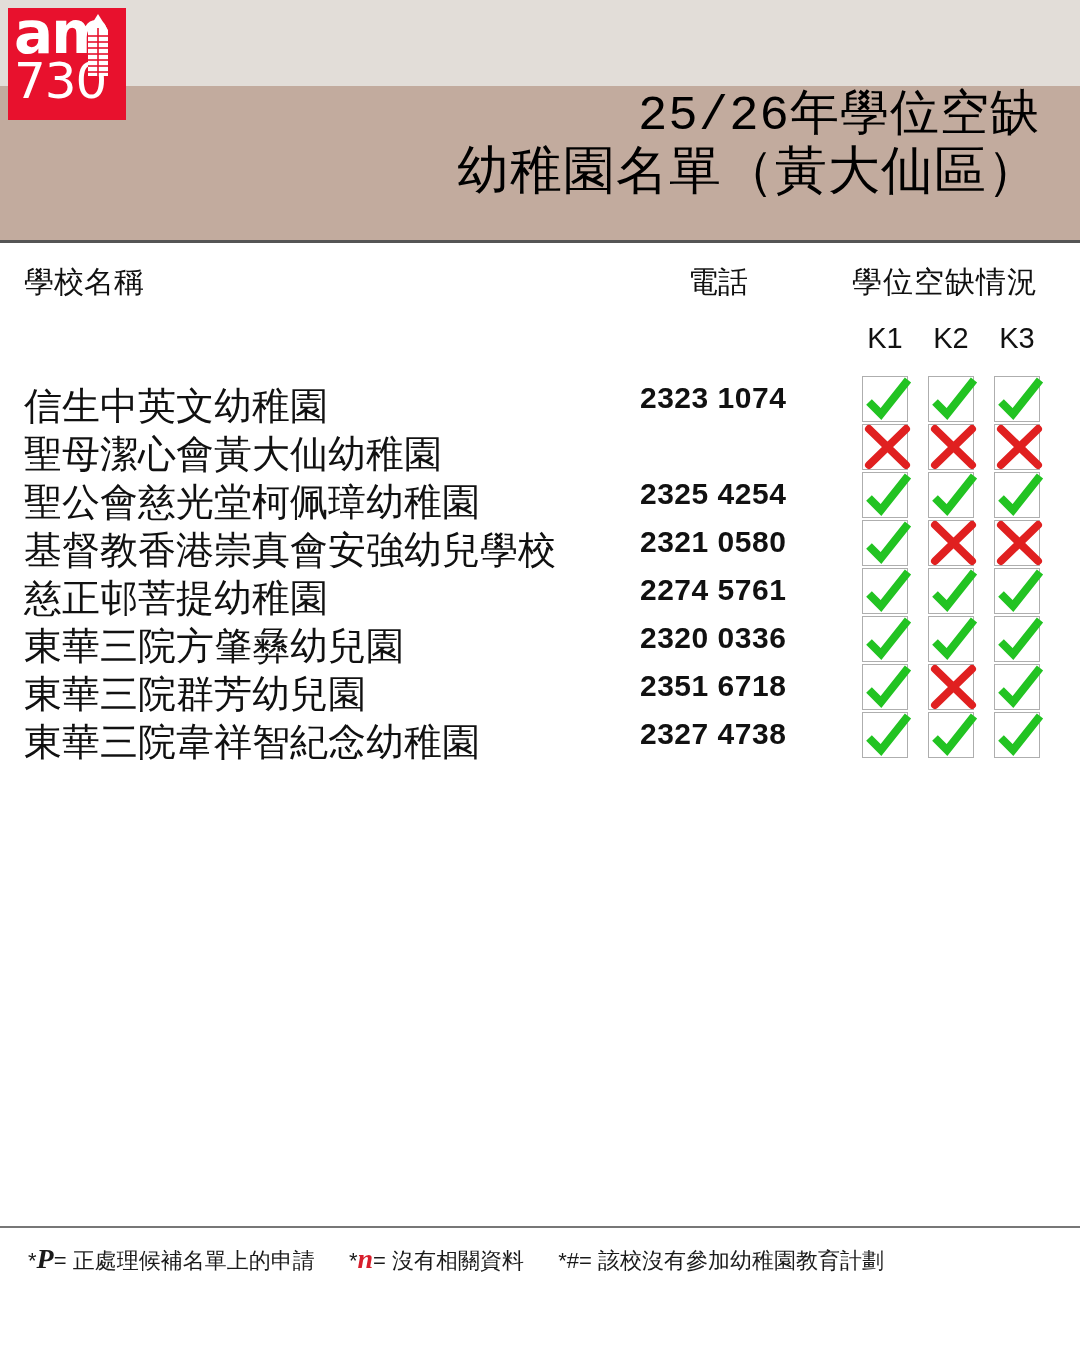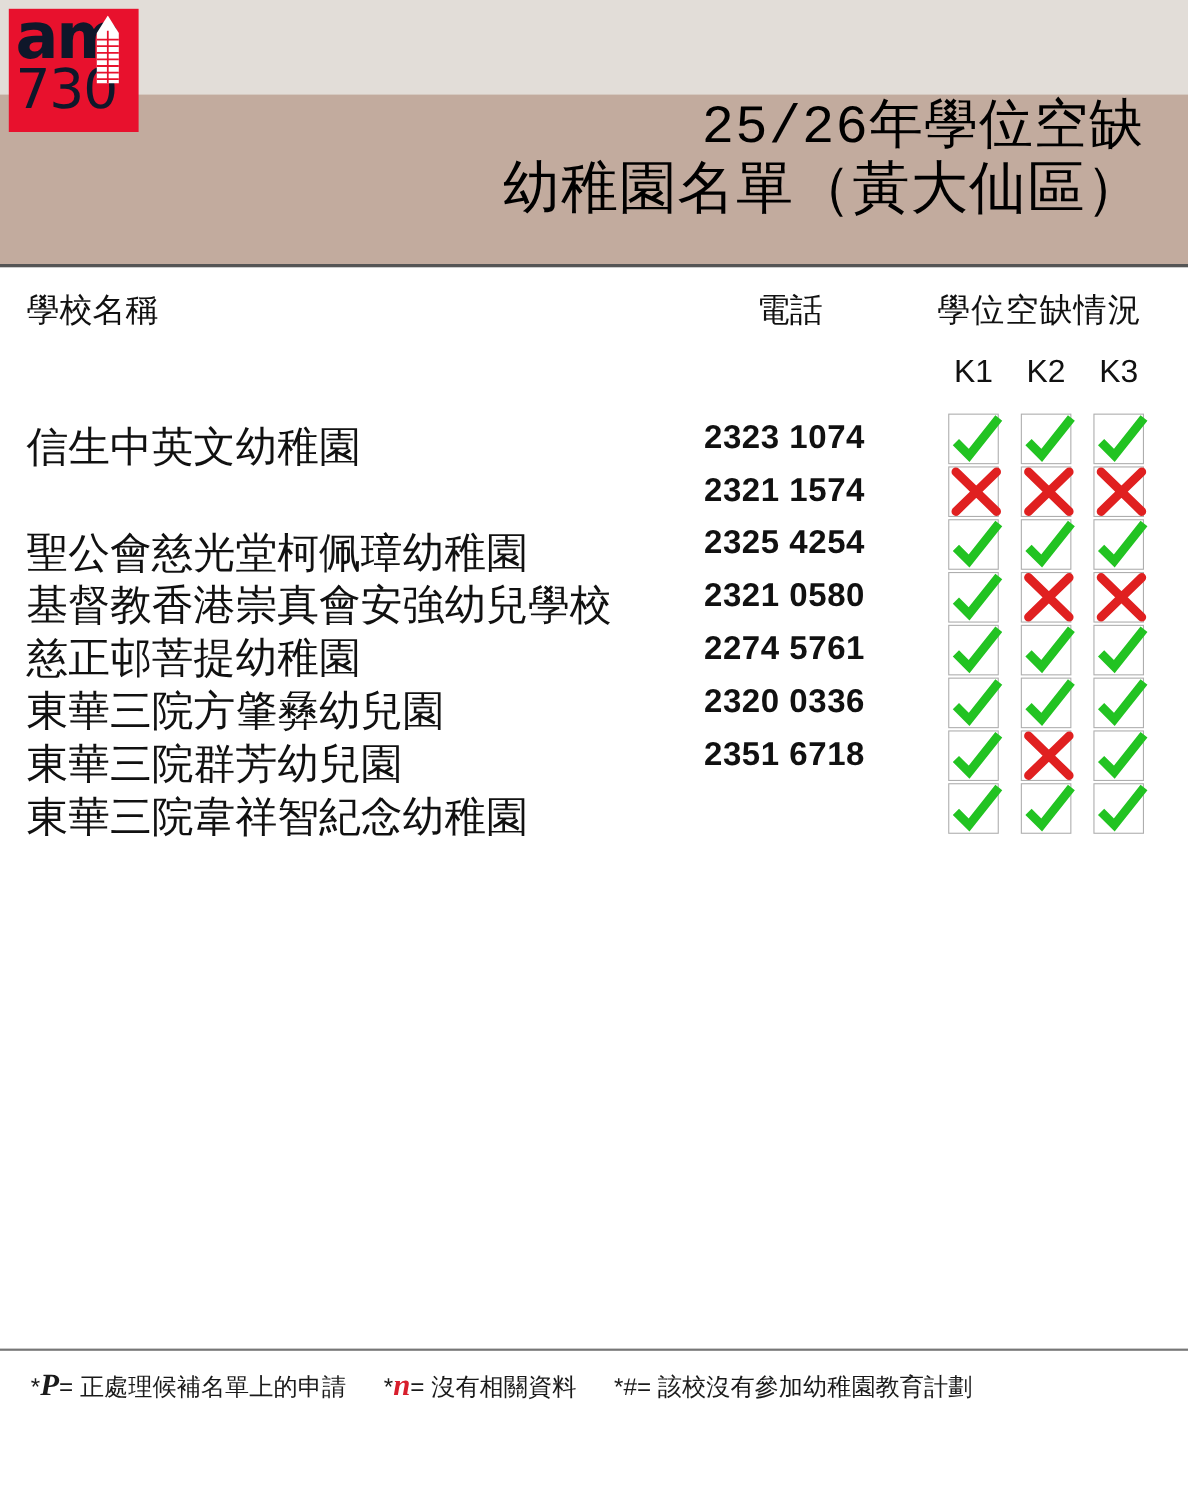--- a/index.html
+++ b/index.html
@@ -30,21 +30,21 @@
     height: 86px;
     background: #e2ddd8;
   }
   .logo {
     position: absolute;
     left: 8px;
     top: 8px;
     width: 118px;
     height: 112px;
     background: #e8112d;
-    color: #0f172a;
+    color: #ffffff;
     overflow: hidden;
   }
   .logo-am {
     position: absolute;
     left: 6px;
     top: -4px;
     font-size: 58px;
     font-weight: bold;
     letter-spacing: -2px;
     font-family: "DejaVu Sans", sans-serif;
@@ -278,21 +278,21 @@
           <div class="mark-cell">
             <div class="mark-box">
               <svg width="52" height="52" viewBox="0 0 52 52">
                 <path d="M8 29 L20 41 L47 7" fill="none" stroke="#22c322" stroke-width="8" stroke-linecap="butt" stroke-linejoin="miter"></path>
               </svg>
             </div>
           </div>
         </div>
       </div>
       <div class="row">
-        <div class="phone">2321 1574</div>
+        <div class="school-name">聖母潔心會黃大仙幼稚園</div>
         <div class="marks">
           <div class="mark-cell">
             <div class="mark-box">
               <svg width="52" height="52" viewBox="0 0 52 52">
                 <path d="M8 8 L45 44 M45 8 L8 44" fill="none" stroke="#e02020" stroke-width="8" stroke-linecap="round"></path>
               </svg>
             </div>
           </div>
           <div class="mark-cell">
             <div class="mark-box">
@@ -440,20 +440,21 @@
             <div class="mark-box">
               <svg width="52" height="52" viewBox="0 0 52 52">
                 <path d="M8 29 L20 41 L47 7" fill="none" stroke="#22c322" stroke-width="8" stroke-linecap="butt" stroke-linejoin="miter"></path>
               </svg>
             </div>
           </div>
         </div>
       </div>
       <div class="row">
         <div class="school-name">東華三院韋祥智紀念幼稚園</div>
+        <div class="phone">2327 4738</div>
         <div class="marks">
           <div class="mark-cell">
             <div class="mark-box">
               <svg width="52" height="52" viewBox="0 0 52 52">
                 <path d="M8 29 L20 41 L47 7" fill="none" stroke="#22c322" stroke-width="8" stroke-linecap="butt" stroke-linejoin="miter"></path>
               </svg>
             </div>
           </div>
           <div class="mark-cell">
             <div class="mark-box">

